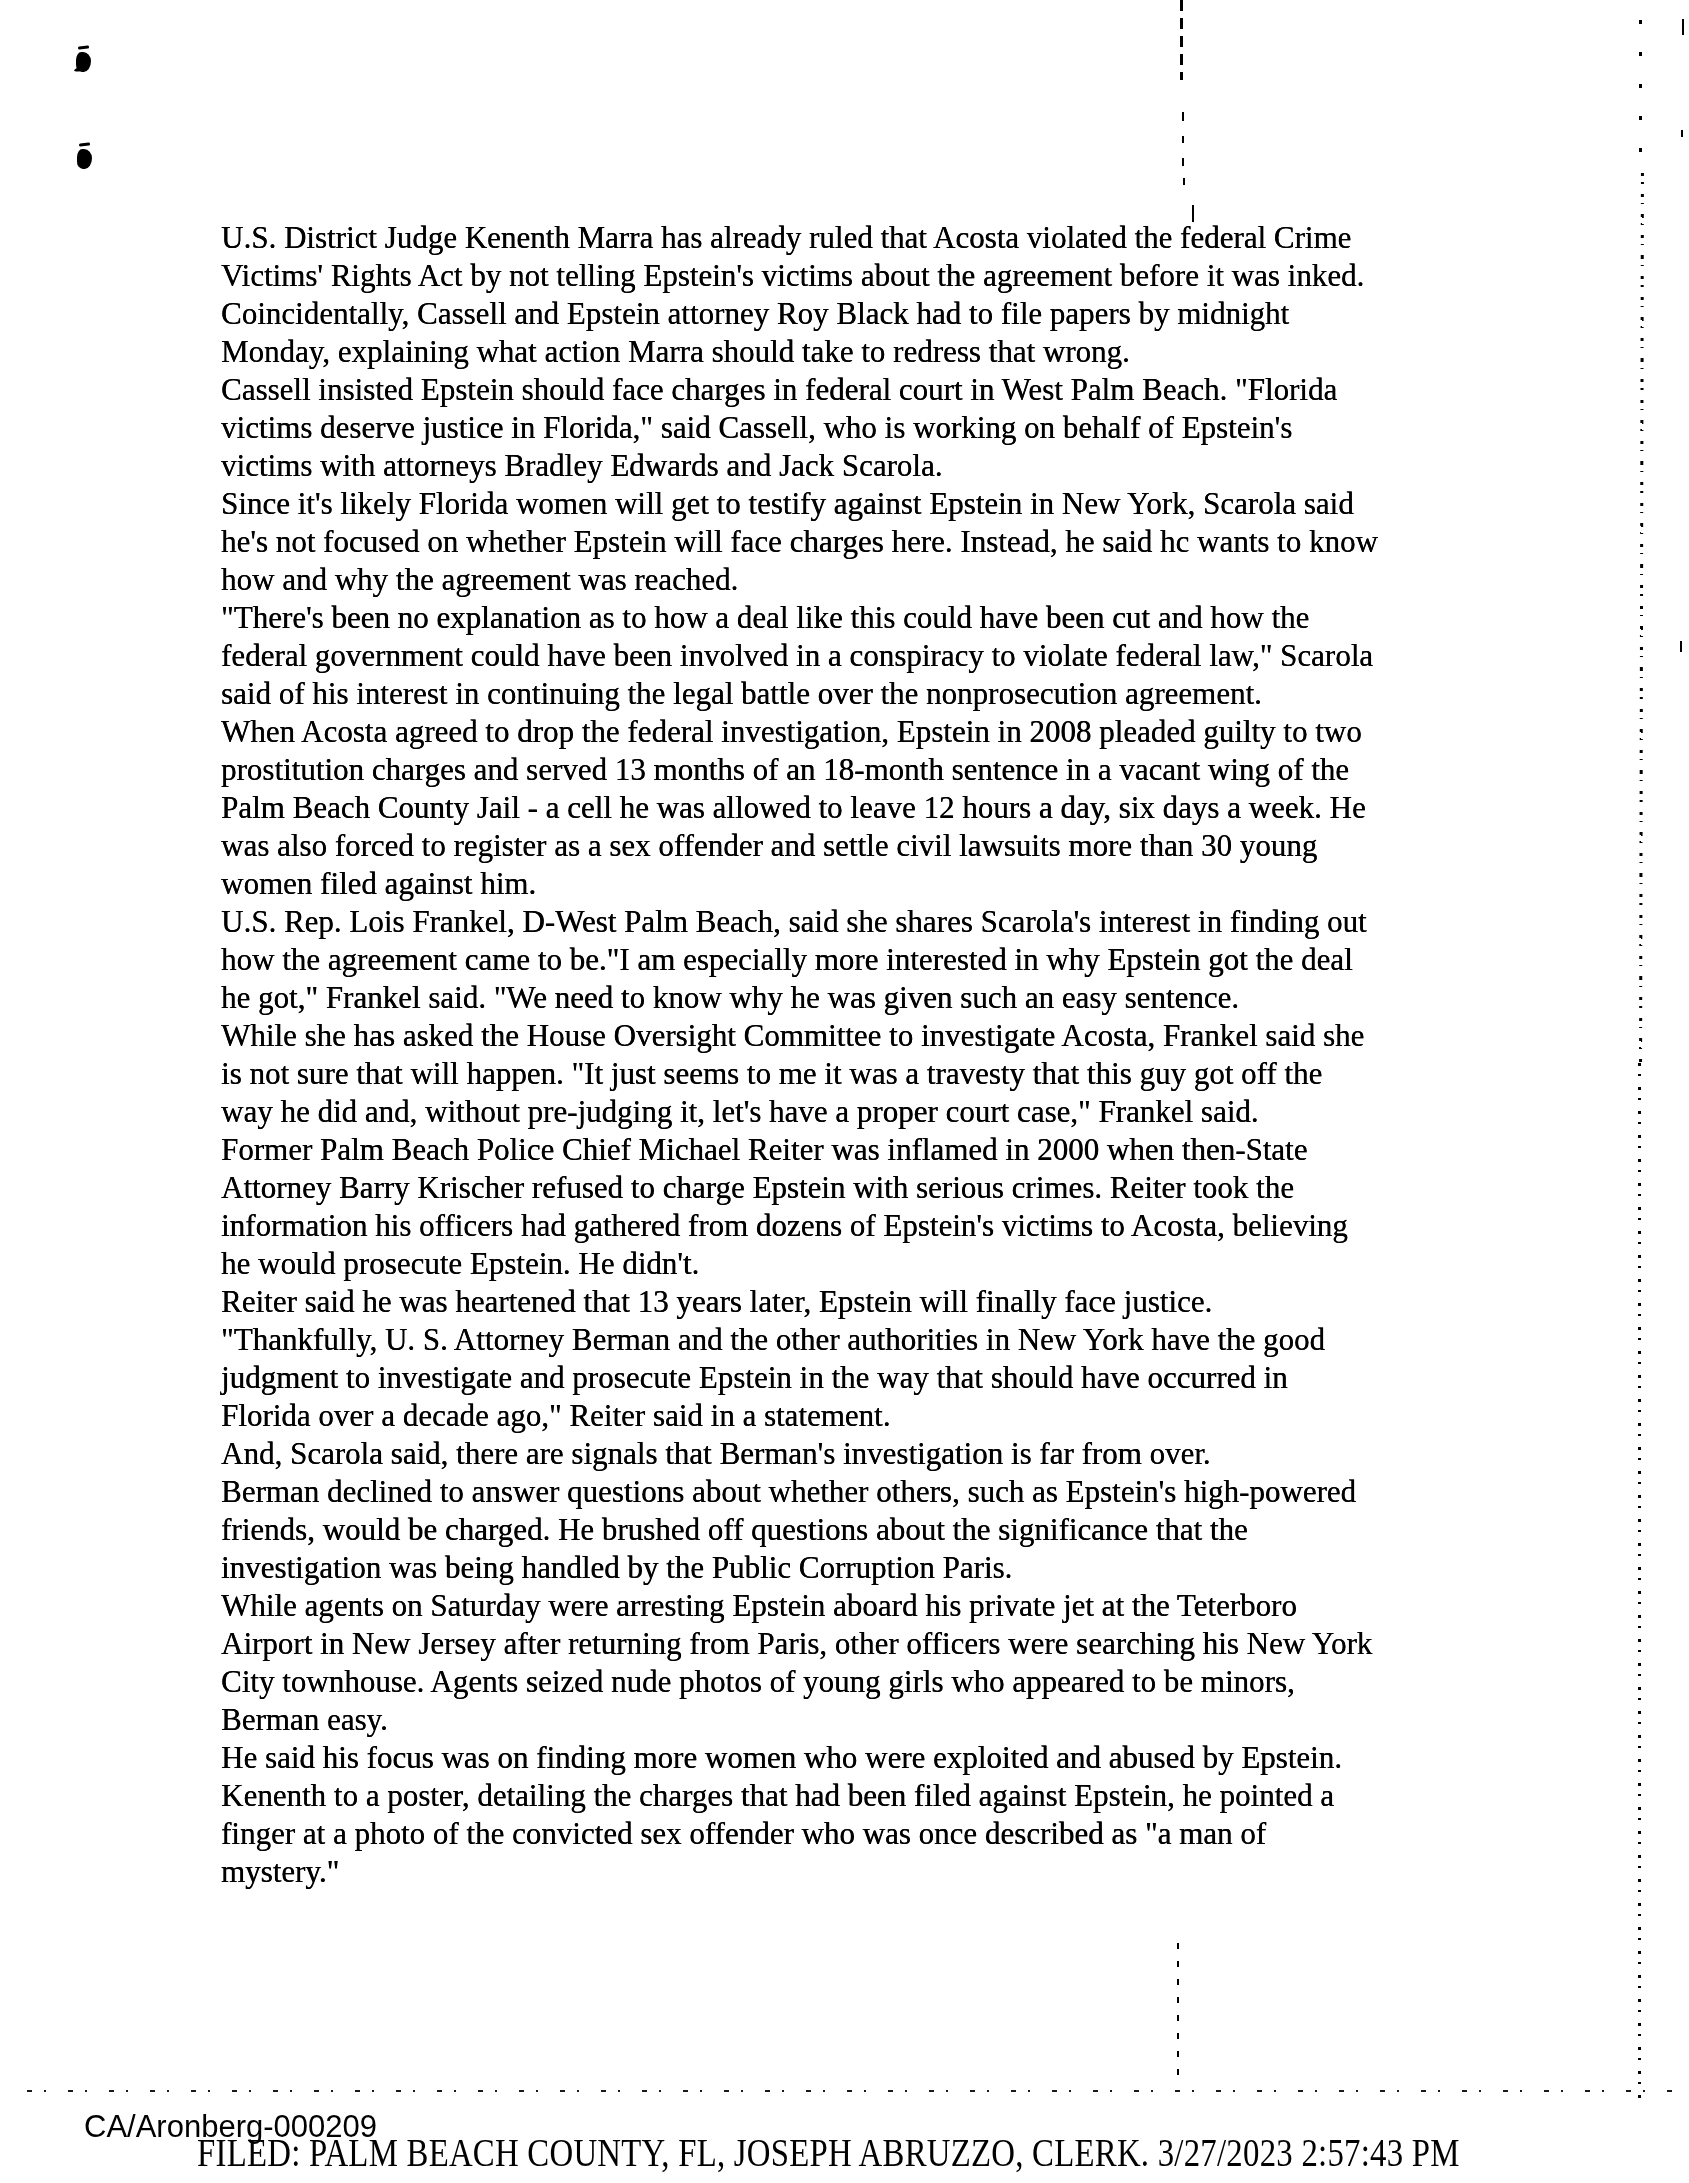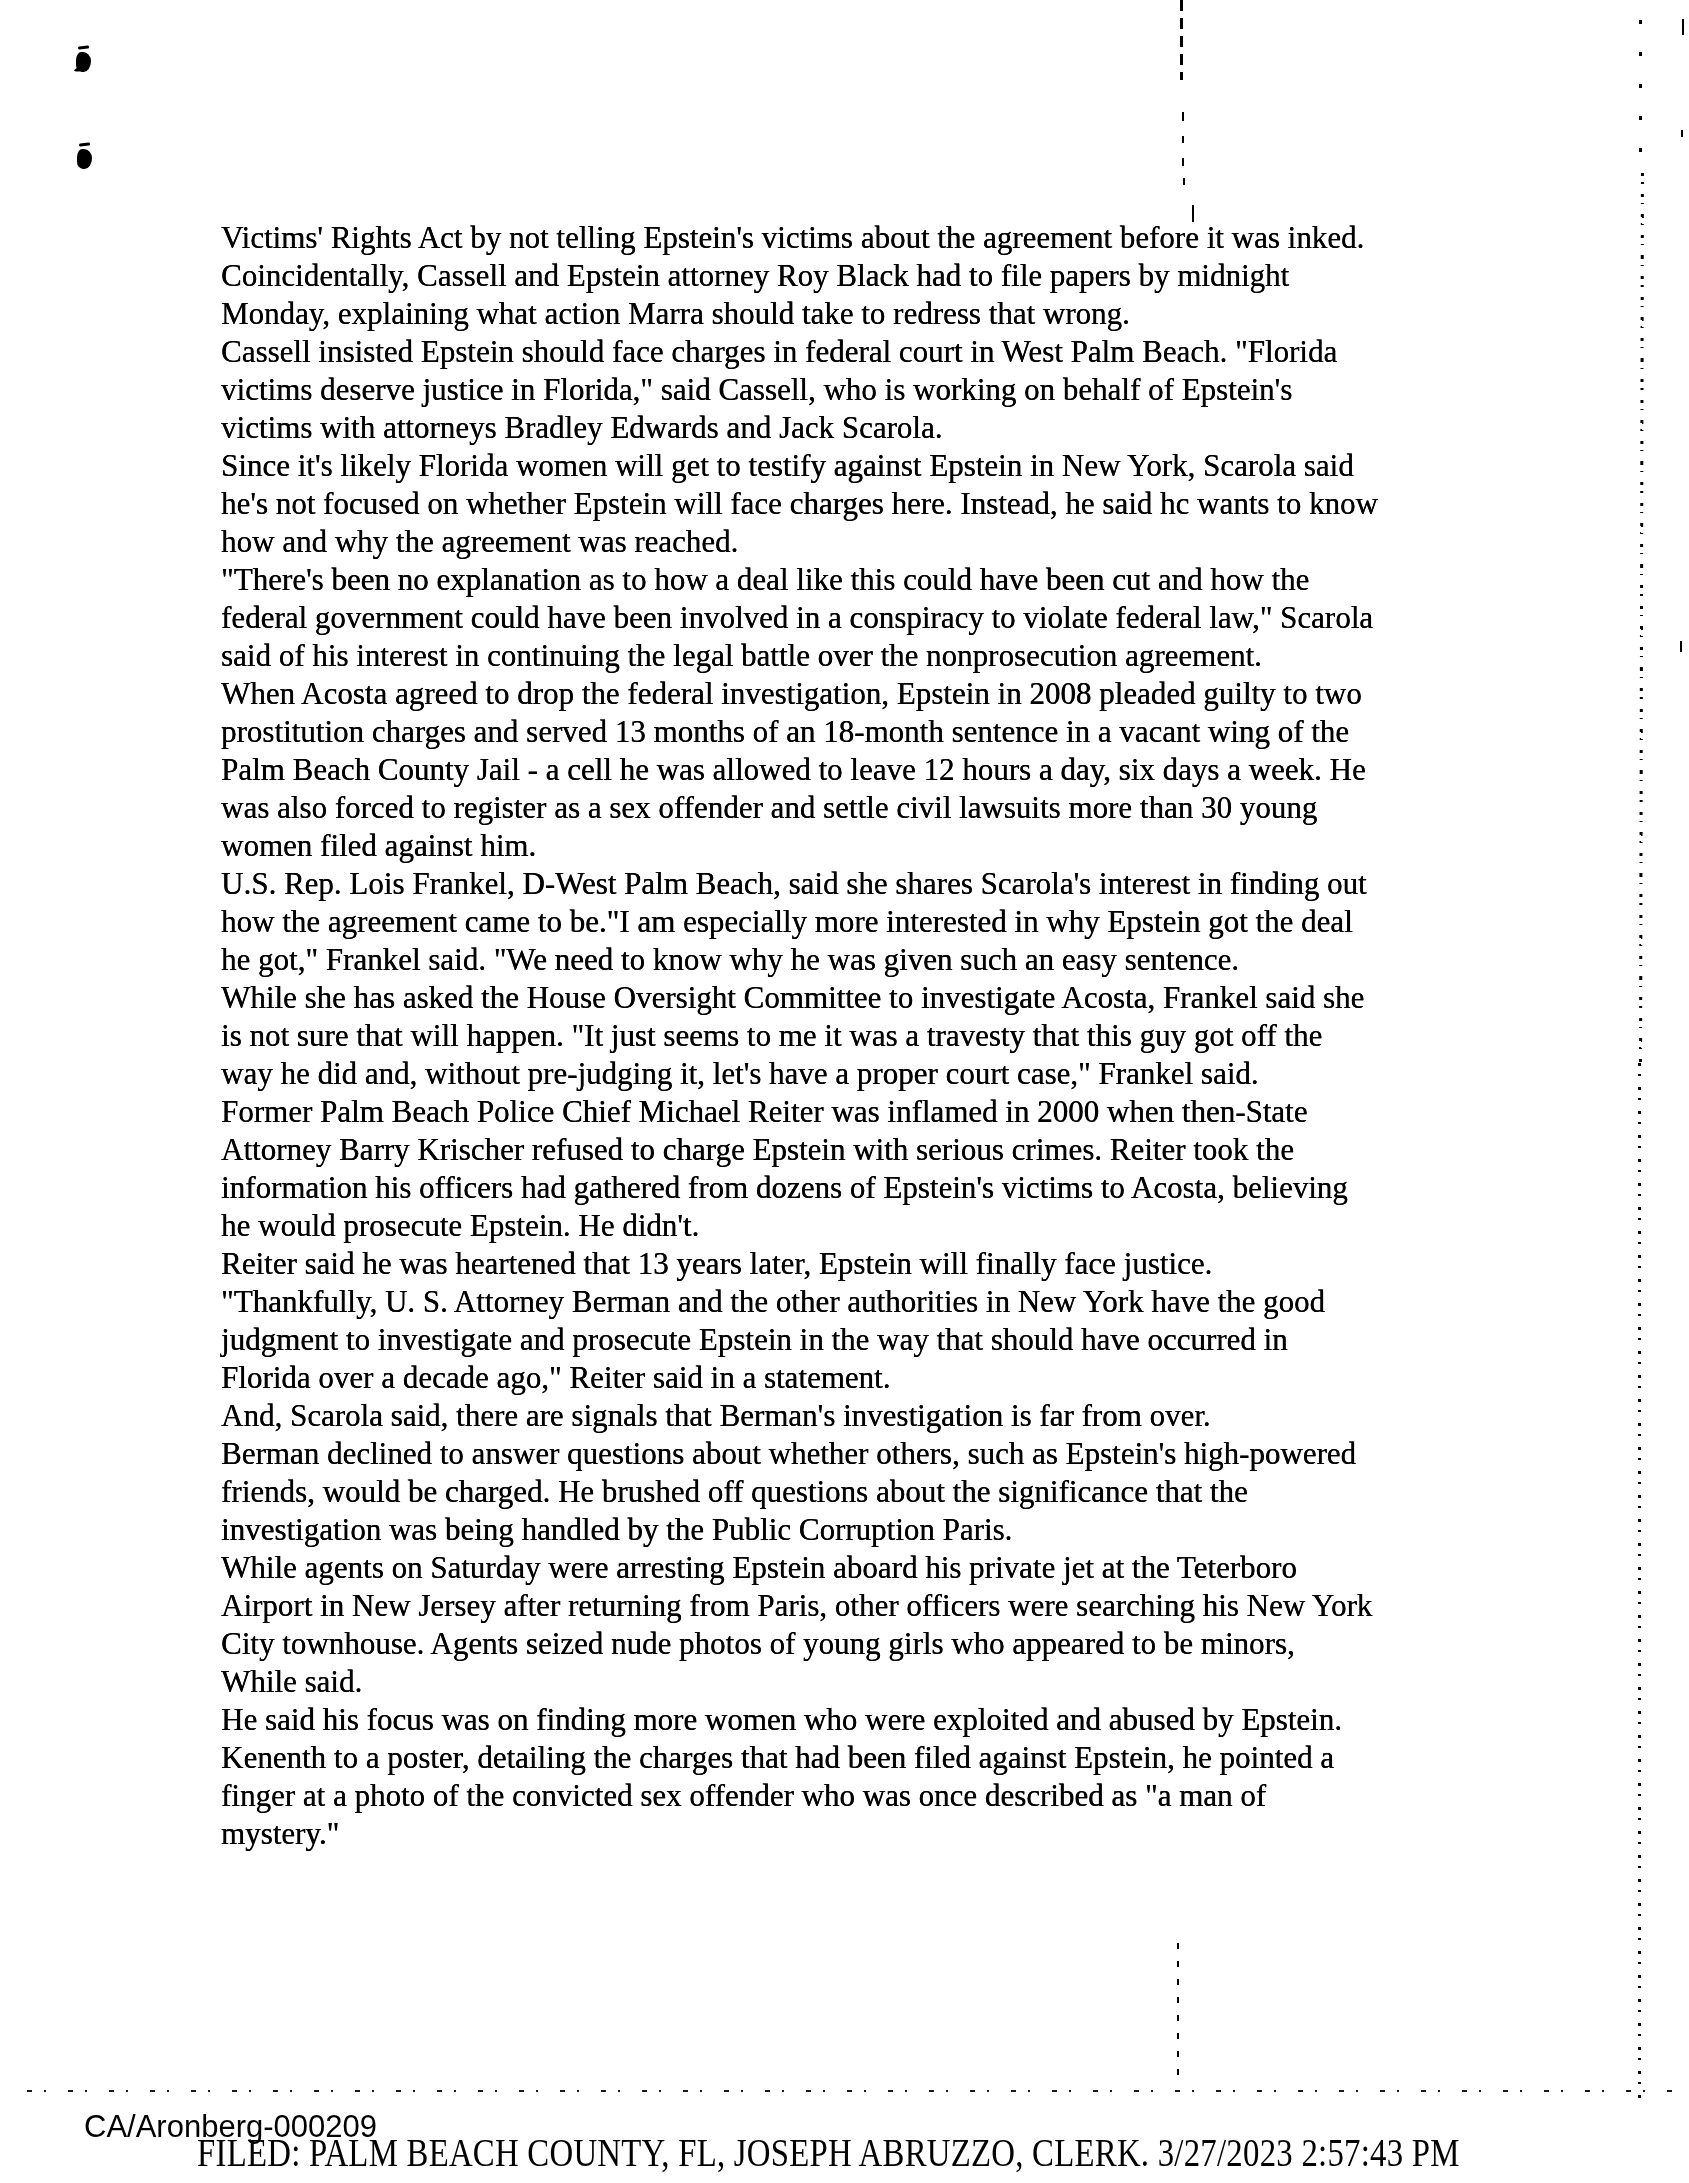--- a/index.html
+++ b/index.html
@@ -138,20 +138,21 @@
   <div class="speck" style="left:1182px;top:136px;width:2px;height:6.6px;"></div>
   <div class="speck" style="left:1182px;top:158px;width:2px;height:8px;"></div>
   <div class="speck" style="left:1183px;top:178px;width:2px;height:6.6px;"></div>
   <div class="speck" style="left:1192px;top:205px;width:2px;height:17.3px;"></div>
   <div class="speck" style="left:1682px;top:18.6px;width:2px;height:16px;"></div>
   <div class="speck" style="left:1681px;top:130px;width:2px;height:6.6px;"></div>
   <div class="speck" style="left:1680px;top:641px;width:2px;height:10.6px;"></div>
 
   <div class="doc-text">
       <div class="para">
+        <div class="line">U.S. District Judge Kenenth Marra has already ruled that Acosta violated the federal Crime</div>
         <div class="line">Victims' Rights Act by not telling Epstein's victims about the agreement before it was inked.</div>
         <div class="line">Coincidentally, Cassell and Epstein attorney Roy Black had to file papers by midnight</div>
         <div class="line">Monday, explaining what action Marra should take to redress that wrong.</div>
       </div>
       <div class="para">
         <div class="line">Cassell insisted Epstein should face charges in federal court in West Palm Beach. "Florida</div>
         <div class="line">victims deserve justice in Florida," said Cassell, who is working on behalf of Epstein's</div>
         <div class="line">victims with attorneys Bradley Edwards and Jack Scarola.</div>
       </div>
       <div class="para">
@@ -200,21 +201,21 @@
       </div>
       <div class="para">
         <div class="line">Berman declined to answer questions about whether others, such as Epstein's high-powered</div>
         <div class="line">friends, would be charged. He brushed off questions about the significance that the</div>
         <div class="line">investigation was being handled by the Public Corruption Paris.</div>
       </div>
       <div class="para">
         <div class="line">While agents on Saturday were arresting Epstein aboard his private jet at the Teterboro</div>
         <div class="line">Airport in New Jersey after returning from Paris, other officers were searching his New York</div>
         <div class="line">City townhouse. Agents seized nude photos of young girls who appeared to be minors,</div>
-        <div class="line">While said.</div>
+        <div class="line">Berman easy.</div>
       </div>
       <div class="para">
         <div class="line">He said his focus was on finding more women who were exploited and abused by Epstein.</div>
         <div class="line">Kenenth to a poster, detailing the charges that had been filed against Epstein, he pointed a</div>
         <div class="line">finger at a photo of the convicted sex offender who was once described as "a man of</div>
         <div class="line">mystery."</div>
       </div>
     </div>
 
   <div class="footer-bates">CA/Aronberg-000209</div>

